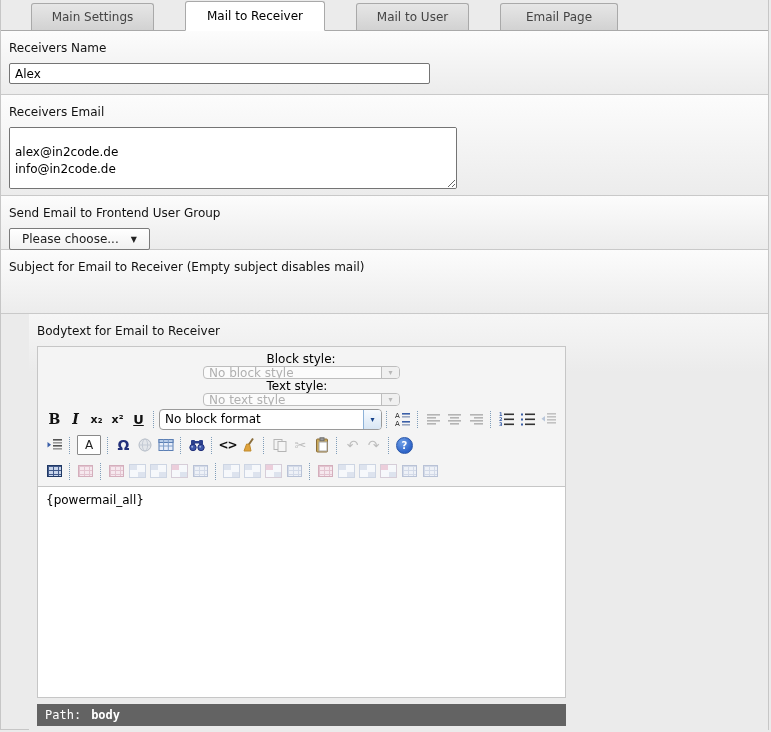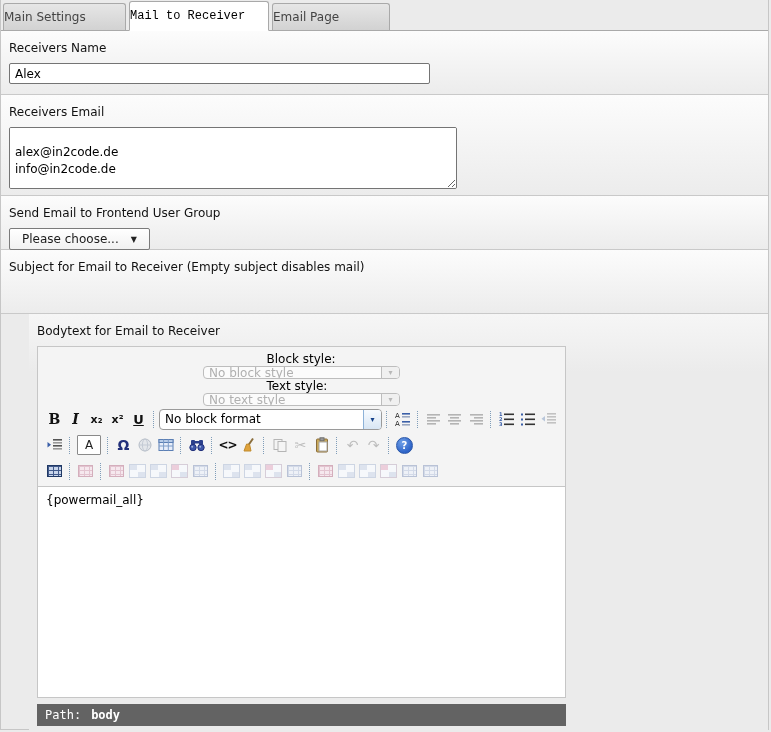--- a/index.html
+++ b/index.html
@@ -11,26 +11,27 @@
     position:relative;overflow:hidden;
   }
   .page{width:769px;height:730px;border:1px solid #c6c6c6;border-top:none;box-sizing:border-box;}
   
   .tabbar{height:30px;background:#ebebeb;border-bottom:1px solid #a9a9a9;padding-left:2px;display:flex;align-items:flex-end;position:relative;z-index:1;}
   .tab{
     box-sizing:border-box;height:27px;margin-right:3px;
     border:1px solid #a9a9a9;border-bottom:none;
     border-radius:3px 3px 0 0;
     background:linear-gradient(180deg,#e6e6e6 0%,#d2d2d2 100%);
-    color:#444;display:flex;align-items:center;
+    color:#444;display:flex;align-items:center;justify-content:center;
     cursor:pointer;
+    margin-left:28px;
   }
   .tab.active{
     background:#fff;color:#000;height:30px;margin-bottom:-1px;
-    border-bottom:1px solid #fff;z-index:2;position:relative;font-family:Liberation Mono, monospace;
+    border-bottom:1px solid #fff;z-index:2;position:relative;
   }
   .t1{width:123px}.t2{width:140px}.t3{width:113px}.t4{width:118px}
   
   .section{
     box-sizing:border-box;padding:8px 8px 0 8px;
     border-bottom:1px solid #c9c9c9;
     background:linear-gradient(180deg,#fcfcfc 0%,#ececec 100%);
   }
   .s1{height:64px}.s2{height:101px}.s3{height:54px}.s4{height:64px}
   .s5{height:417px;border-bottom:none;background:linear-gradient(180deg,#f6f6f6 0%,#ebebeb 14%);margin-left:28px;}
@@ -137,20 +138,23 @@
 
 <div class="page">
 
   <div class="tabbar">
     <div class="tab t1">
         <span>Main Settings</span>
       </div>
     <div class="tab t2 active">
         <span>Mail to Receiver</span>
       </div>
+    <div class="tab t3">
+        <span>Mail to User</span>
+      </div>
     <div class="tab t4">
         <span>Email Page</span>
       </div>
   </div>
 
   <div class="section s1">
     <span class="flabel">Receivers Name</span>
     <input class="ftext" type="text" value="Alex" style="">
   </div>
 

